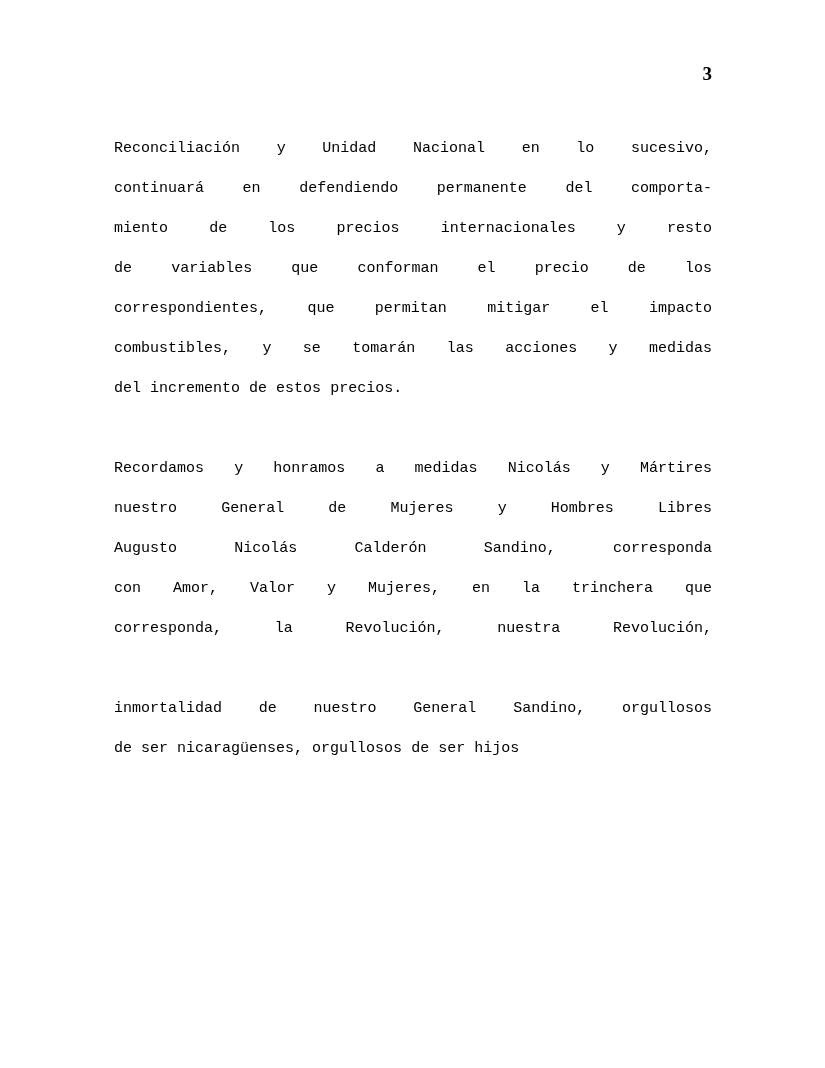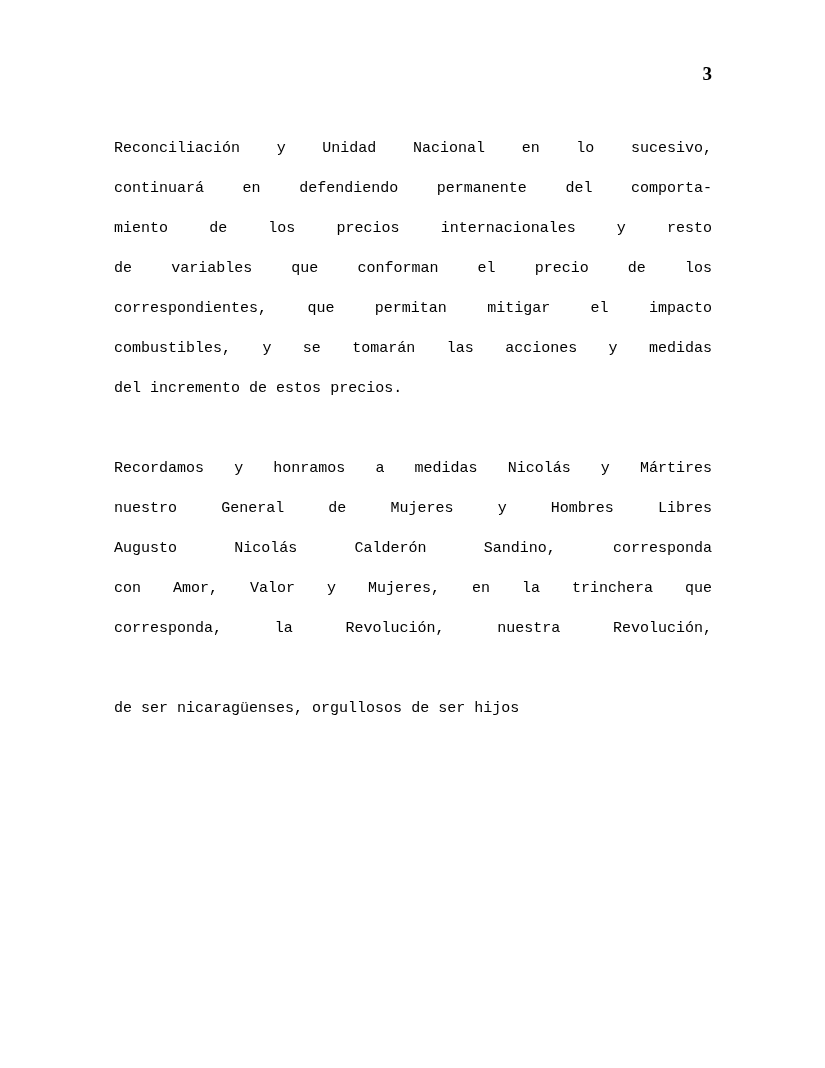--- a/index.html
+++ b/index.html
@@ -96,17 +96,18 @@
         <span class="line flush"><span class="w">del</span> <span class="w">incremento</span> <span class="w">de</span> <span class="w">estos</span> <span class="w">precios.</span></span>
       </p>
       <p class="paragraph">
         <span class="line"><span class="w">Recordamos</span> <span class="w">y</span> <span class="w">honramos</span> <span class="w">a</span> <span class="w">medidas</span> <span class="w">Nicolás</span> <span class="w">y</span> <span class="w">Mártires</span></span>
         <span class="line"><span class="w">nuestro</span> <span class="w">General</span> <span class="w">de</span> <span class="w">Mujeres</span> <span class="w">y</span> <span class="w">Hombres</span> <span class="w">Libres</span></span>
         <span class="line"><span class="w">Augusto</span> <span class="w">Nicolás</span> <span class="w">Calderón</span> <span class="w">Sandino,</span> <span class="w">corresponda</span></span>
         <span class="line"><span class="w">con</span> <span class="w">Amor,</span> <span class="w">Valor</span> <span class="w">y</span> <span class="w">Mujeres,</span> <span class="w">en</span> <span class="w">la</span> <span class="w">trinchera</span> <span class="w">que</span></span>
         <span class="line"><span class="w">corresponda,</span> <span class="w">la</span> <span class="w">Revolución,</span> <span class="w">nuestra</span> <span class="w">Revolución,</span></span>
       </p>
       <p class="paragraph">
+        <span class="line"><span class="w">inmortalidad</span> <span class="w">de</span> <span class="w">nuestro</span> <span class="w">General</span> <span class="w">Sandino,</span> <span class="w">orgullosos</span></span>
         <span class="line flush"><span class="w">de</span> <span class="w">ser</span> <span class="w">nicaragüenses,</span> <span class="w">orgullosos</span> <span class="w">de</span> <span class="w">ser</span> <span class="w">hijos</span></span>
       </p>
     </div>
 
 </div>
 
 </body></html>

